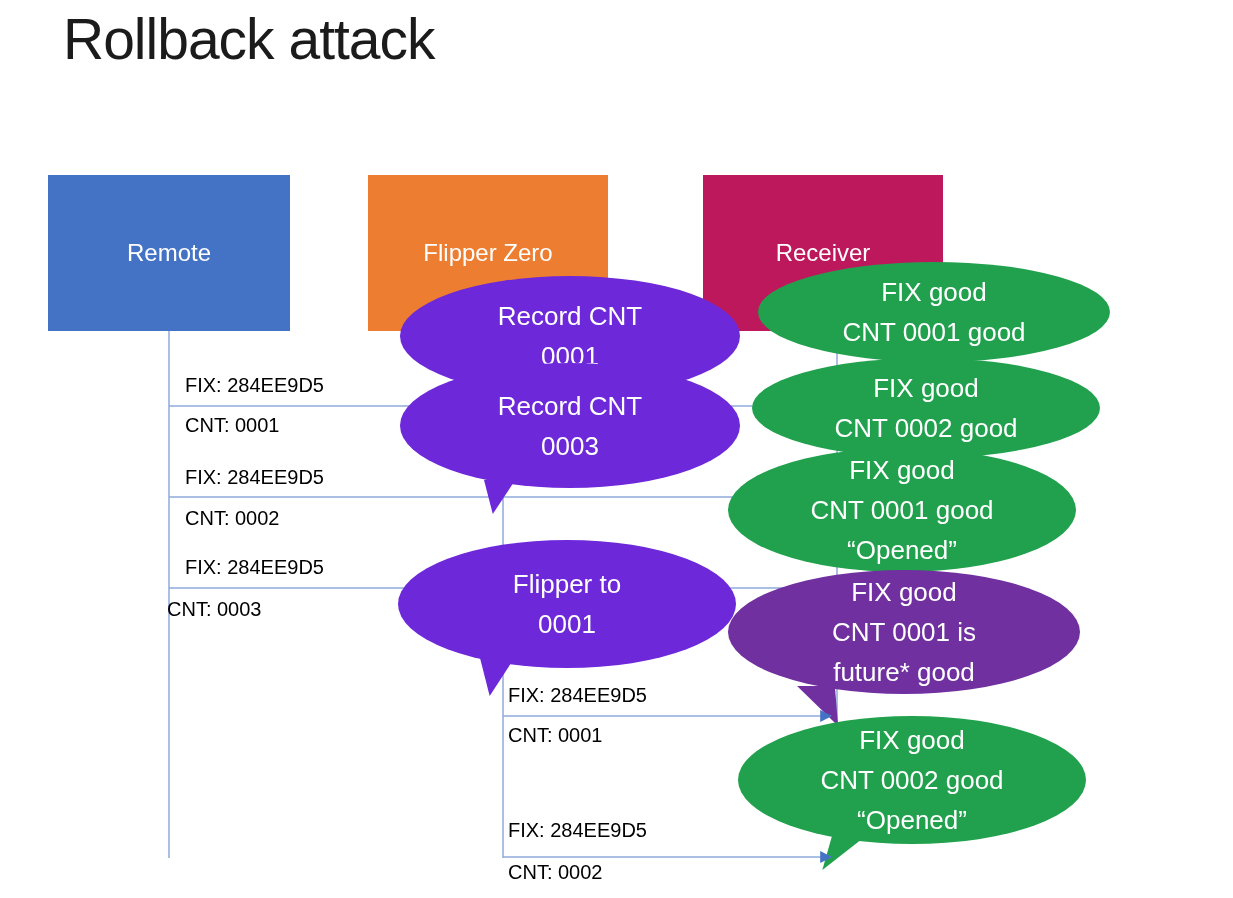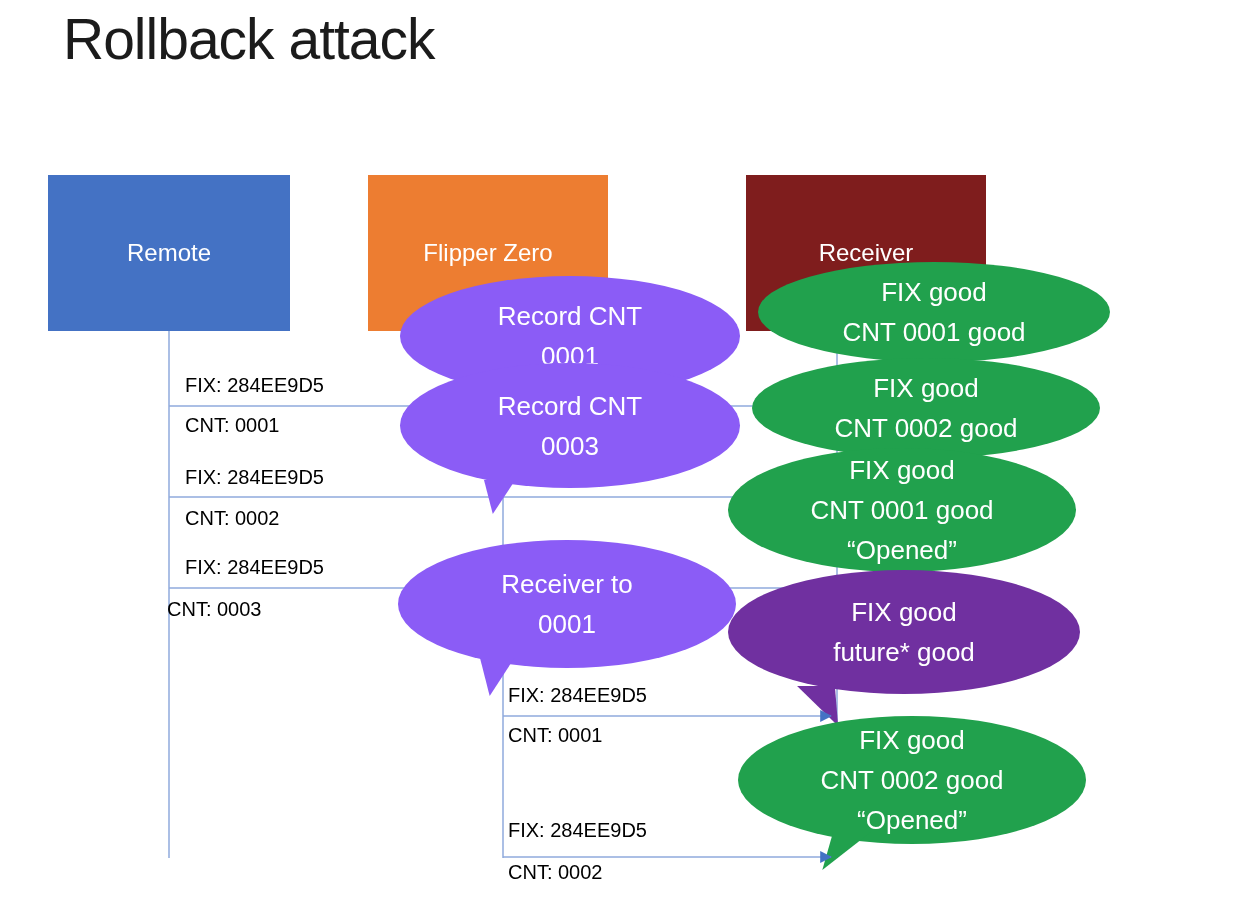--- a/index.html
+++ b/index.html
@@ -15,29 +15,29 @@
     font-size:57px;color:#1b1b1b;font-weight:400;
     letter-spacing:-1px;
   }
   .actor-box{
     position:absolute;top:175px;width:240px;height:156px;
     display:flex;align-items:center;justify-content:center;
     color:#ffffff;font-size:24px;z-index:2;
   }
   .box-remote{left:48px;width:242px;background:#4472C4;}
   .box-flipper{left:368px;background:#ED7D31;}
-  .box-receiver{left:746px;background:#7f1d1d;}
+  .box-receiver{left:703px;background:#be185d;}
   .conn-layer{position:absolute;left:0;top:0;z-index:1;}
   .conn-layer-over{position:absolute;left:0;top:0;z-index:30;pointer-events:none;}
   .bubble{
     position:absolute;border-radius:50%;
     display:flex;flex-direction:column;align-items:center;justify-content:center;
     color:#fff;font-size:26px;line-height:40px;text-align:center;
   }
-  .bubble.orange{background:#8b5cf6;}
+  .bubble.orange{background:#6d28d9;}
   .bubble.green{background:#21A14D;}
   .bubble.purple{background:#7030A0;}
   .bubble .tail{position:absolute;background:inherit;}
   .msg-label{
     position:absolute;font-size:20px;color:#000;z-index:31;white-space:nowrap;
   }
 </style>
 </head>
 <body>
 
@@ -75,21 +75,21 @@
   </div>
 
   <div class="bubble orange" style="left:400px;top:363px;width:340px;height:125px;z-index:11">
     <div class="tail" style="left:84px;bottom:-26px;width:40px;height:34px;clip-path:polygon(0 0,78% 0,22% 100%)"></div>
     <span>Record CNT</span>
     <span>0003</span>
   </div>
 
   <div class="bubble orange" style="left:398px;top:540px;width:338px;height:128px;z-index:12">
     <div class="tail" style="left:82px;bottom:-28px;width:44px;height:38px;clip-path:polygon(0 0,78% 0,22% 100%)"></div>
-    <span>Receiver to</span>
+    <span>Flipper to</span>
     <span>0001</span>
   </div>
 
   <div class="bubble green" style="left:758px;top:262px;width:352px;height:100px;z-index:13">
     <span>FIX good</span>
     <span>CNT 0001 good</span>
   </div>
 
   <div class="bubble green" style="left:752px;top:358px;width:348px;height:100px;z-index:14">
     <span>FIX good</span>
@@ -98,20 +98,21 @@
 
   <div class="bubble green" style="left:728px;top:448px;width:348px;height:124px;z-index:15">
     <span>FIX good</span>
     <span>CNT 0001 good</span>
     <span>“Opened”</span>
   </div>
 
   <div class="bubble purple" style="left:728px;top:570px;width:352px;height:124px;z-index:16">
     <div class="tail" style="left:68px;bottom:-32px;width:54px;height:40px;clip-path:polygon(2% 0,72% 0,78% 100%)"></div>
     <span>FIX good</span>
+    <span>CNT 0001 is</span>
     <span>future* good</span>
   </div>
 
   <div class="bubble green" style="left:738px;top:716px;width:348px;height:128px;z-index:17">
     <div class="tail" style="left:80px;bottom:-26px;width:54px;height:38px;clip-path:polygon(28% 0,98% 0,8% 100%)"></div>
     <span>FIX good</span>
     <span>CNT 0002 good</span>
     <span>“Opened”</span>
   </div>
 

